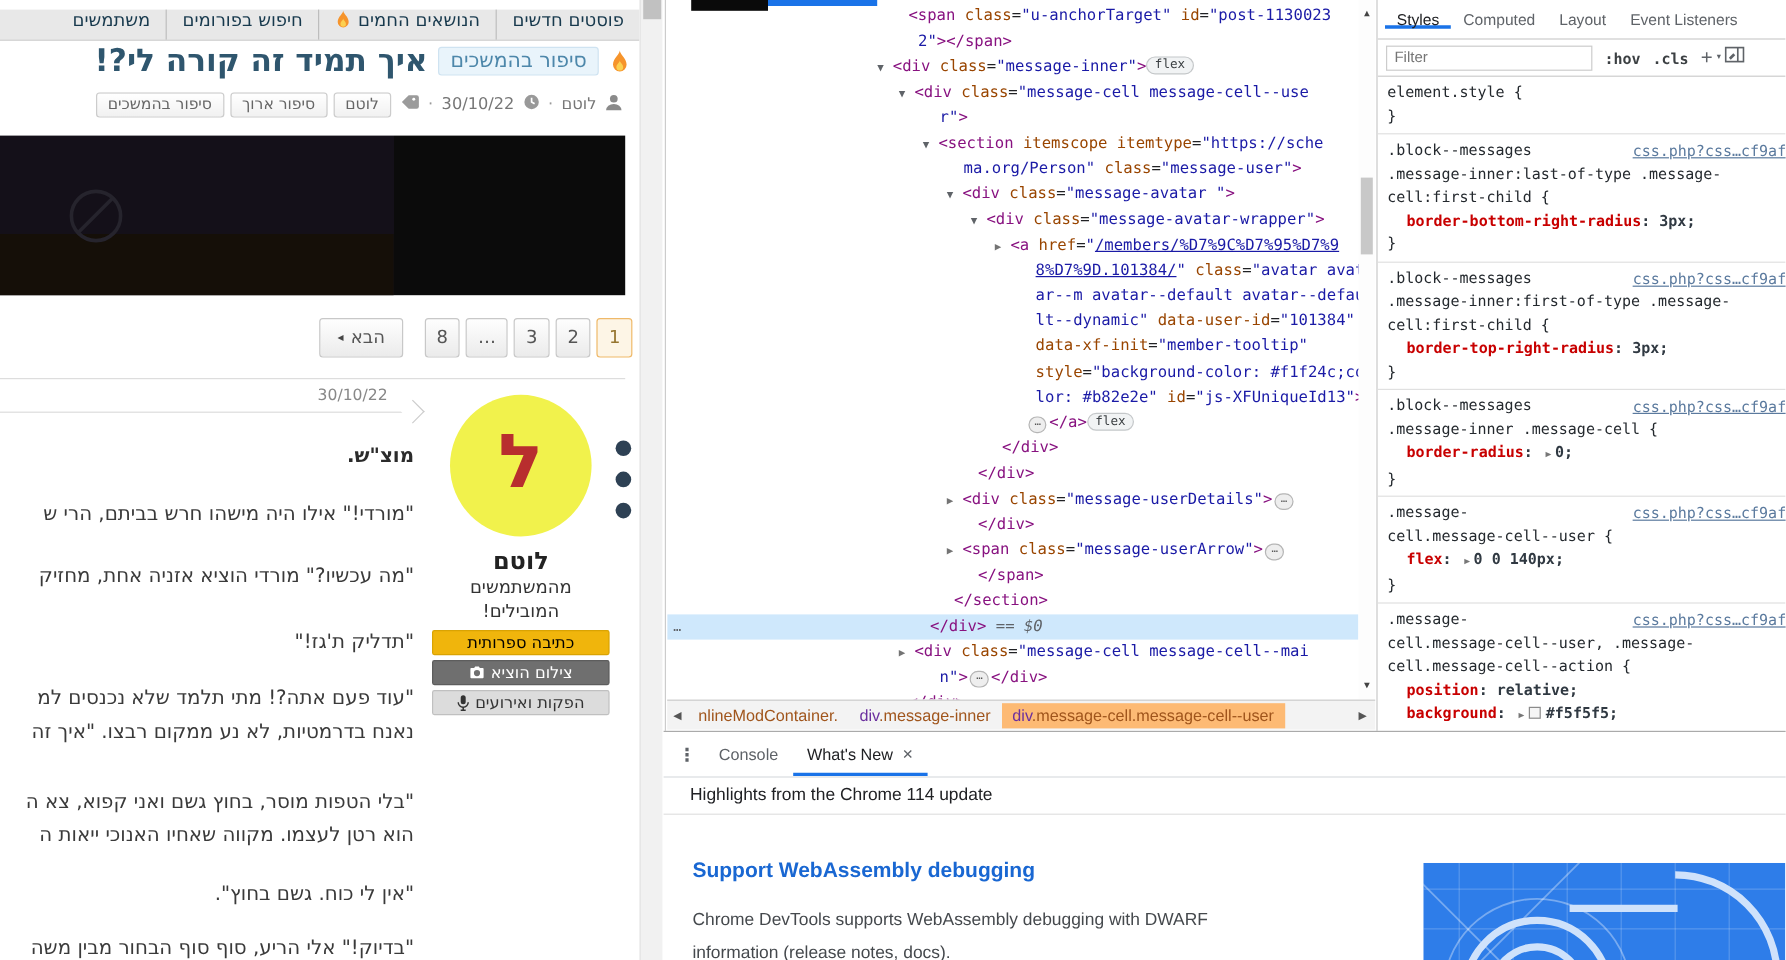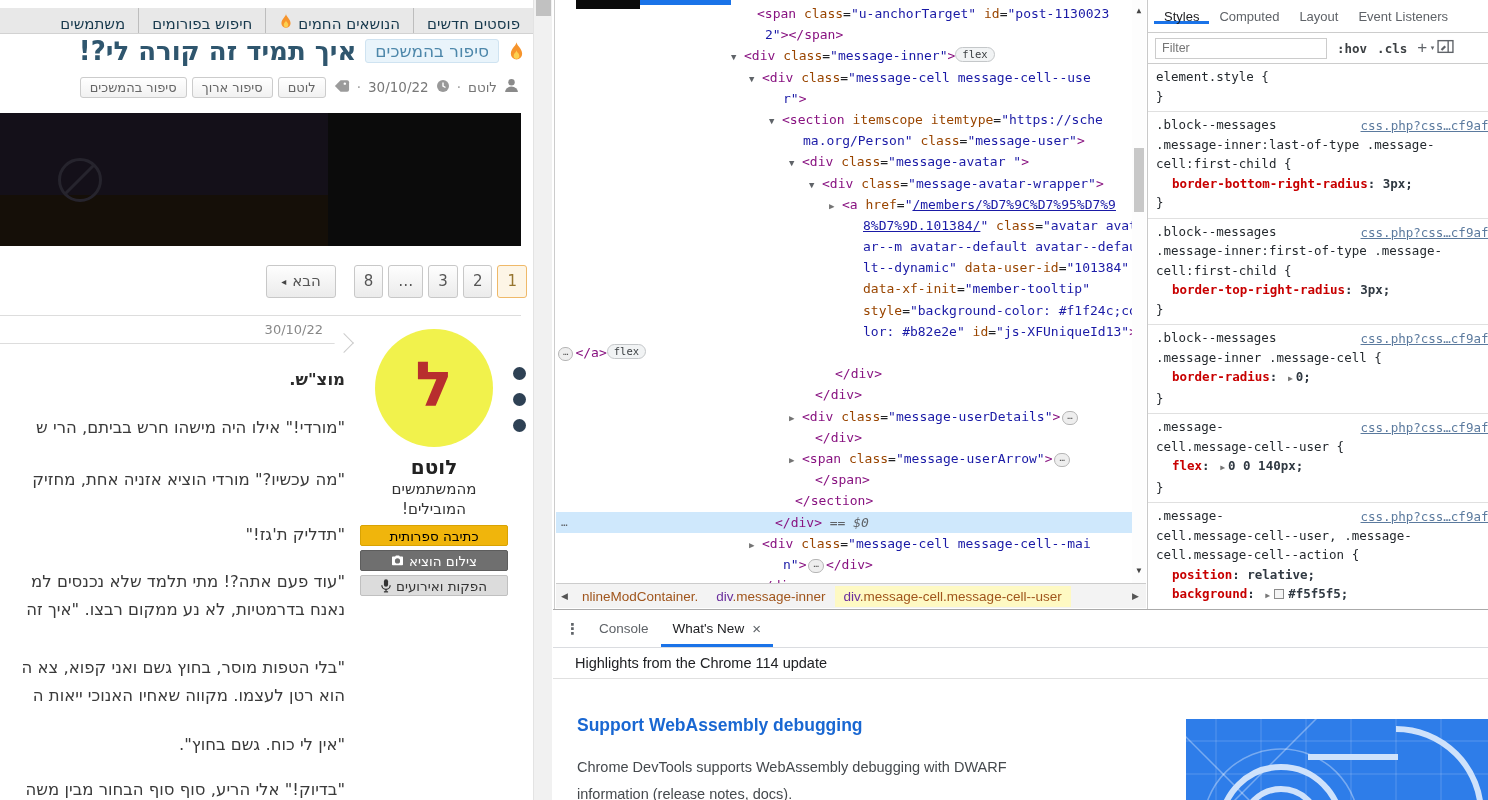--- a/index.html
+++ b/index.html
@@ -4,21 +4,21 @@
 <style>
   * { box-sizing: border-box; margin: 0; padding: 0; }
   html,body { width:1488px; height:800px; overflow:hidden; background:#fff;
     font-family:"Liberation Sans","DejaVu Sans",sans-serif; }
 
   
   #forum { position:absolute; left:0; top:0; width:533px; height:800px; direction:rtl;
     font-family:"DejaVu Sans",sans-serif; overflow:hidden; background:#fff; }
   #f-nav { position:absolute; top:8px; right:0; left:0; height:26px; background:#e8e8e8;
     border-bottom:1px solid #d2d2d2; display:flex; align-items:center; font-size:15px; color:#17394d; }
-  .f-nav-item { padding:0 13px; display:flex; align-items:flex-end; gap:5px; white-space:nowrap; height:100%; cursor:default; }
+  .f-nav-item { padding:0 13px; display:flex; align-items:flex-start; gap:5px; white-space:nowrap; height:100%; cursor:default; }
   .f-nav-item + .f-nav-item { border-right:1px solid #bdbdbd; }
   #f-titlerow { position:absolute; top:34px; right:8px; left:0; height:34px; display:flex;
     align-items:center; gap:9px; overflow:hidden; }
   .f-flame { flex:none; display:flex; }
   #f-badge { background:#e9f4fb; border:1px solid #cfe3f1; border-radius:3px; padding:1px 9px;
     font-size:17px; color:#4d87aa; white-space:nowrap; }
   #f-title { font-size:26px; font-weight:bold; color:#2f566e; white-space:nowrap; }
   #f-meta { position:absolute; top:72px; right:14px; left:0; height:30px; display:flex;
     align-items:center; gap:7px; font-size:13.5px; color:#777; overflow:hidden; }
   .f-chip { border:1px solid #ccc; border-radius:3px; padding:2px 9px; font-size:13px; color:#666;
@@ -87,21 +87,21 @@
   .sg-badge { display:inline-block; background:#f1f3f4; border:1px solid #c4c7c9; border-radius:8px;
     font-size:10.5px; line-height:13px; padding:0 6px; color:#3c4043; margin-right:6px; vertical-align:2px; cursor:pointer; }
   #el-scroll { position:absolute; right:0; top:0; width:14px; height:583px; background:#fdfdfd; }
   #el-thumb { position:absolute; left:2px; top:148px; width:10px; height:64px; background:#c8c8c8; }
   .sc-arr { position:absolute; left:0; width:14px; text-align:center; font-size:8px; color:#444; }
 
   
   #crumbs { position:absolute; left:556px; top:583px; width:590px; height:25px; background:#f3f3f3;
     border-top:1px solid #ccc; display:flex; align-items:center; font-size:13.5px; overflow:hidden; }
   .crumb { padding:3px 9px; white-space:nowrap; cursor:pointer; }
-  .crumb.sel { background:#fef9c3;text-align:right; }
+  .crumb.sel { background:#fdba74;text-align:right; }
   .cr-tg { color:#6b2f9e; } .cr-cls { color:#a0551c; }
   .cr-arr { color:#555; font-size:9px; padding:0 5px; cursor:pointer; }
   #cr-right { margin-right:0; margin-left:2px; position:absolute; right:2px; }
 
   
   #st-panel { position:absolute; left:1147px; top:0; width:341px; height:612px; background:#fff;
     border-left:1px solid #c9c9c9; overflow:hidden; }
   #st-tabs { height:33px; display:flex; align-items:center; border-bottom:1px solid #ccc; padding-left:6px;
     font-size:13px; color:#5f6368; }
   .st-tab { display:flex; align-items:center; padding:0 10px; cursor:pointer; white-space:nowrap; }
@@ -296,21 +296,21 @@
       <div class="cl" style="padding-left: 247px;"><span class="sg-val">ma.org/Person"</span><span class="sg-attr"> class</span><span class="sg-pl">=</span><span class="sg-val">"message-user"</span><span class="sg-tag">&gt;</span></div>
       <div class="cl" style="padding-left: 233px;"><span class="sg-ar">▼</span><span class="sg-tag">&lt;div</span><span class="sg-attr"> class</span><span class="sg-pl">=</span><span class="sg-val">"message-avatar "</span><span class="sg-tag">&gt;</span></div>
       <div class="cl" style="padding-left: 253px;"><span class="sg-ar">▼</span><span class="sg-tag">&lt;div</span><span class="sg-attr"> class</span><span class="sg-pl">=</span><span class="sg-val">"message-avatar-wrapper"</span><span class="sg-tag">&gt;</span></div>
       <div class="cl" style="padding-left: 273px;"><span class="sg-ar2">▶</span><span class="sg-tag">&lt;a</span><span class="sg-attr"> href</span><span class="sg-pl">=</span><span class="sg-val">"</span><span class="sg-link">/members/%D7%9C%D7%95%D7%9</span></div>
       <div class="cl" style="padding-left: 307px;"><span class="sg-link">8%D7%9D.101384/</span><span class="sg-val">"</span><span class="sg-attr"> class</span><span class="sg-pl">=</span><span class="sg-val">"avatar avat</span></div>
       <div class="cl" style="padding-left: 307px;"><span class="sg-val">ar--m avatar--default avatar--defau</span></div>
       <div class="cl" style="padding-left: 307px;"><span class="sg-val">lt--dynamic"</span><span class="sg-attr"> data-user-id</span><span class="sg-pl">=</span><span class="sg-val">"101384"</span></div>
       <div class="cl" style="padding-left: 307px;"><span class="sg-attr">data-xf-init</span><span class="sg-pl">=</span><span class="sg-val">"member-tooltip"</span></div>
       <div class="cl" style="padding-left: 307px;"><span class="sg-attr">style</span><span class="sg-pl">=</span><span class="sg-val">"background-color: #f1f24c;co</span></div>
       <div class="cl" style="padding-left: 307px;"><span class="sg-val">lor: #b82e2e"</span><span class="sg-attr"> id</span><span class="sg-pl">=</span><span class="sg-val">"js-XFUniqueId13"</span><span class="sg-tag">&gt;</span></div>
-      <div class="cl" style=""><span class="sg-dots">…</span><span class="sg-tag">&lt;/a&gt;</span><span class="sg-badge">flex</span></div>
+      <div class="cl" style="padding-left: 299px;"><span class="sg-dots">…</span><span class="sg-tag">&lt;/a&gt;</span><span class="sg-badge">flex</span></div>
       <div class="cl" style="padding-left: 279px;"><span class="sg-tag">&lt;/div&gt;</span></div>
       <div class="cl" style="padding-left: 259px;"><span class="sg-tag">&lt;/div&gt;</span></div>
       <div class="cl" style="padding-left: 233px;"><span class="sg-ar2">▶</span><span class="sg-tag">&lt;div</span><span class="sg-attr"> class</span><span class="sg-pl">=</span><span class="sg-val">"message-userDetails"</span><span class="sg-tag">&gt;</span><span class="sg-dots">…</span></div>
       <div class="cl" style="padding-left: 259px;"><span class="sg-tag">&lt;/div&gt;</span></div>
       <div class="cl" style="padding-left: 233px;"><span class="sg-ar2">▶</span><span class="sg-tag">&lt;span</span><span class="sg-attr"> class</span><span class="sg-pl">=</span><span class="sg-val">"message-userArrow"</span><span class="sg-tag">&gt;</span><span class="sg-dots">…</span></div>
       <div class="cl" style="padding-left: 259px;"><span class="sg-tag">&lt;/span&gt;</span></div>
       <div class="cl" style="padding-left: 239px;"><span class="sg-tag">&lt;/section&gt;</span></div>
       <div class="cl sel" style="padding-left: 219px;"><span class="gut">…</span><span class="sg-tag">&lt;/div&gt;</span><span class="sg-eq"> == $0</span></div>
       <div class="cl" style="padding-left: 193px;"><span class="sg-ar2">▶</span><span class="sg-tag">&lt;div</span><span class="sg-attr"> class</span><span class="sg-pl">=</span><span class="sg-val">"message-cell message-cell--mai</span></div>
       <div class="cl" style="padding-left: 227px;"><span class="sg-val">n"</span><span class="sg-tag">&gt;</span><span class="sg-dots">…</span><span class="sg-tag">&lt;/div&gt;</span></div>

